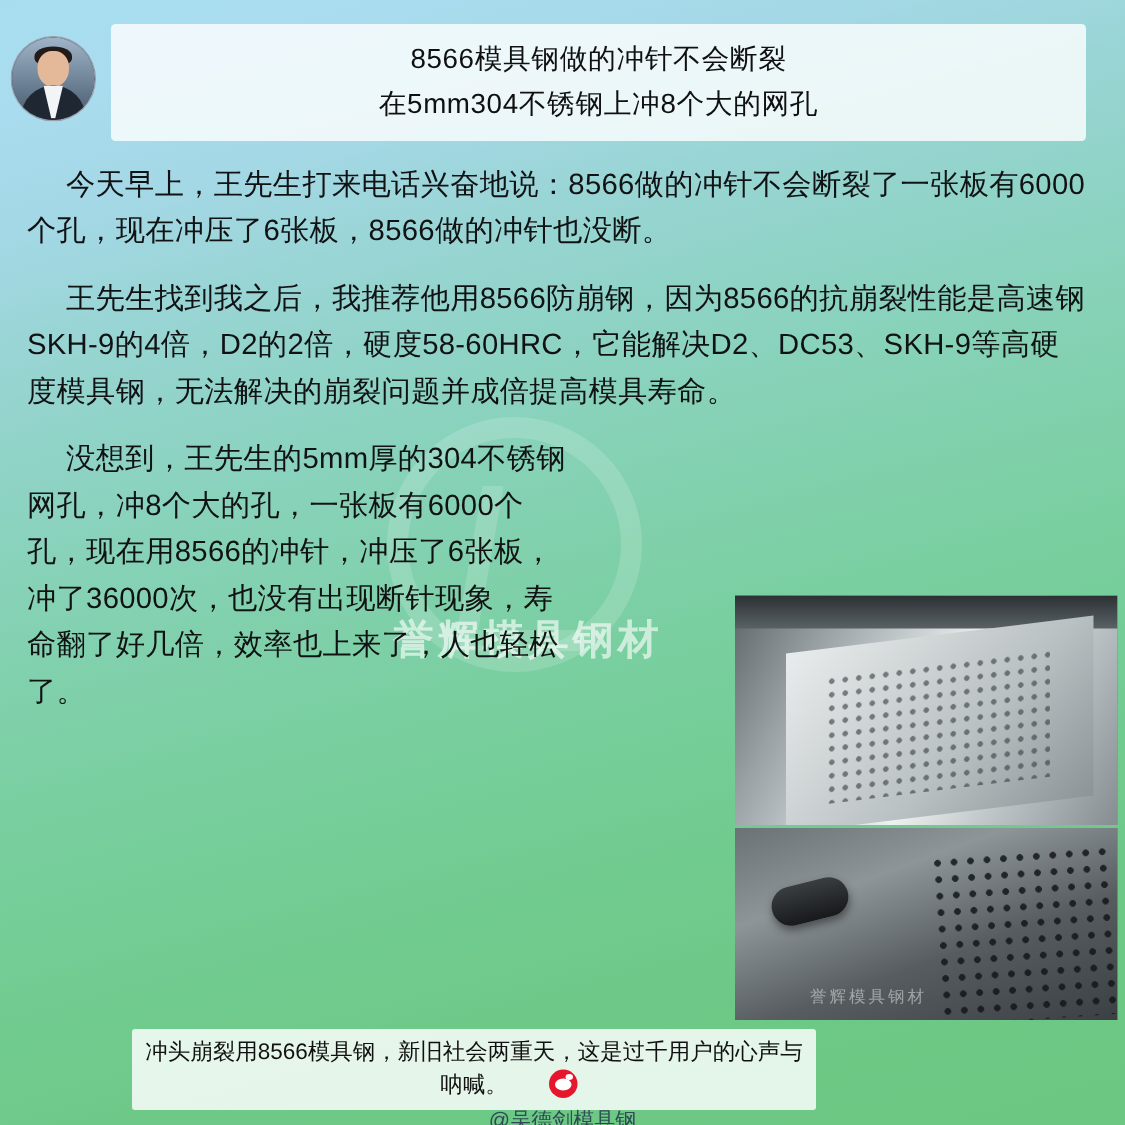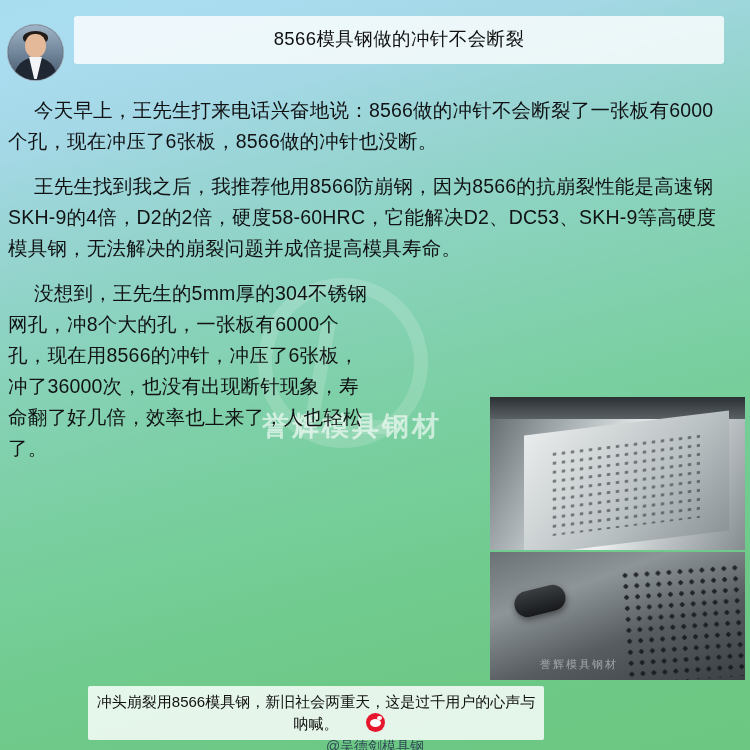--- a/index.html
+++ b/index.html
@@ -135,21 +135,21 @@
   .title-line {
     font-size: 18.5px;
     line-height: 30px;
     color: #101010;
     letter-spacing: 0.4px;
     font-weight: 500;
   }
   
   .content {
     position: relative;
-    padding: 14px 24px 0 8px;
+    padding: 14px 24px 0 18px;
   }
   p.para {
     margin: 0 0 14px 0;
     font-size: 19.5px;
     line-height: 31px;
     color: #101214;
     letter-spacing: 0.2px;
   }
   p.para .indent {
     display: inline-block;
@@ -314,20 +314,21 @@
   <div class="header">
     <div class="avatar">
       <div class="bg"></div>
       <div class="hair"></div>
       <div class="face"></div>
       <div class="body"></div>
       <div class="shirt"></div>
     </div>
     <div class="title-box">
       <div class="title-line">8566模具钢做的冲针不会断裂</div>
+      <div class="title-line">在5mm304不锈钢上冲8个大的网孔</div>
     </div>
   </div>
 
   <div class="content">
     <p class="para"><span class="indent"></span><span>今天早上，王先生打来电话兴奋地说：8566做的冲针不会断裂了一张板有6000个孔，现在冲压了6张板，8566做的冲针也没断。</span></p>
     <p class="para"><span class="indent"></span><span>王先生找到我之后，我推荐他用8566防崩钢，因为8566的抗崩裂性能是高速钢SKH-9的4倍，D2的2倍，硬度58-60HRC，它能解决D2、DC53、SKH-9等高硬度模具钢，无法解决的崩裂问题并成倍提高模具寿命。</span></p>
     <p class="para narrow"><span class="indent"></span><span>没想到，王先生的5mm厚的304不锈钢网孔，冲8个大的孔，一张板有6000个孔，现在用8566的冲针，冲压了6张板，冲了36000次，也没有出现断针现象，寿命翻了好几倍，效率也上来了，人也轻松了。</span></p>
   </div>
 
   <div class="photo-top">

